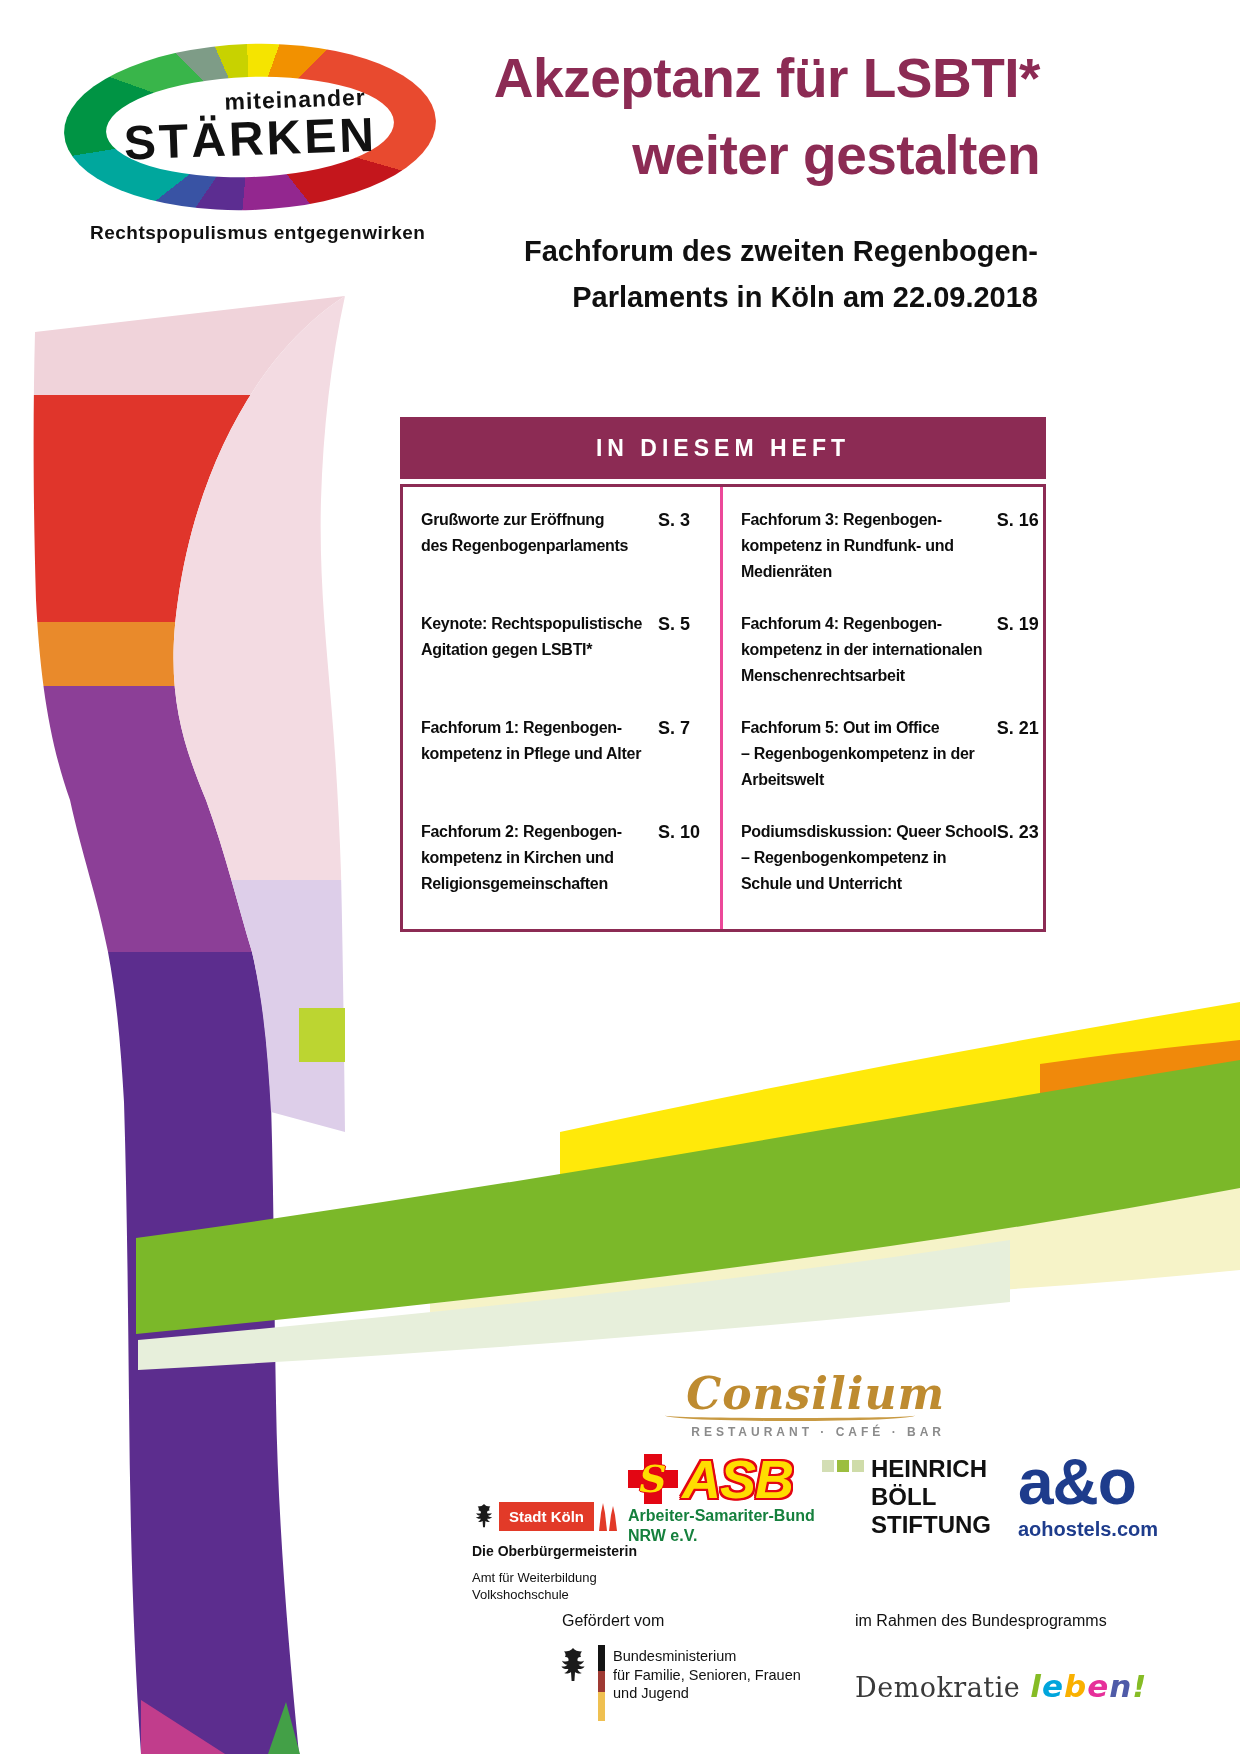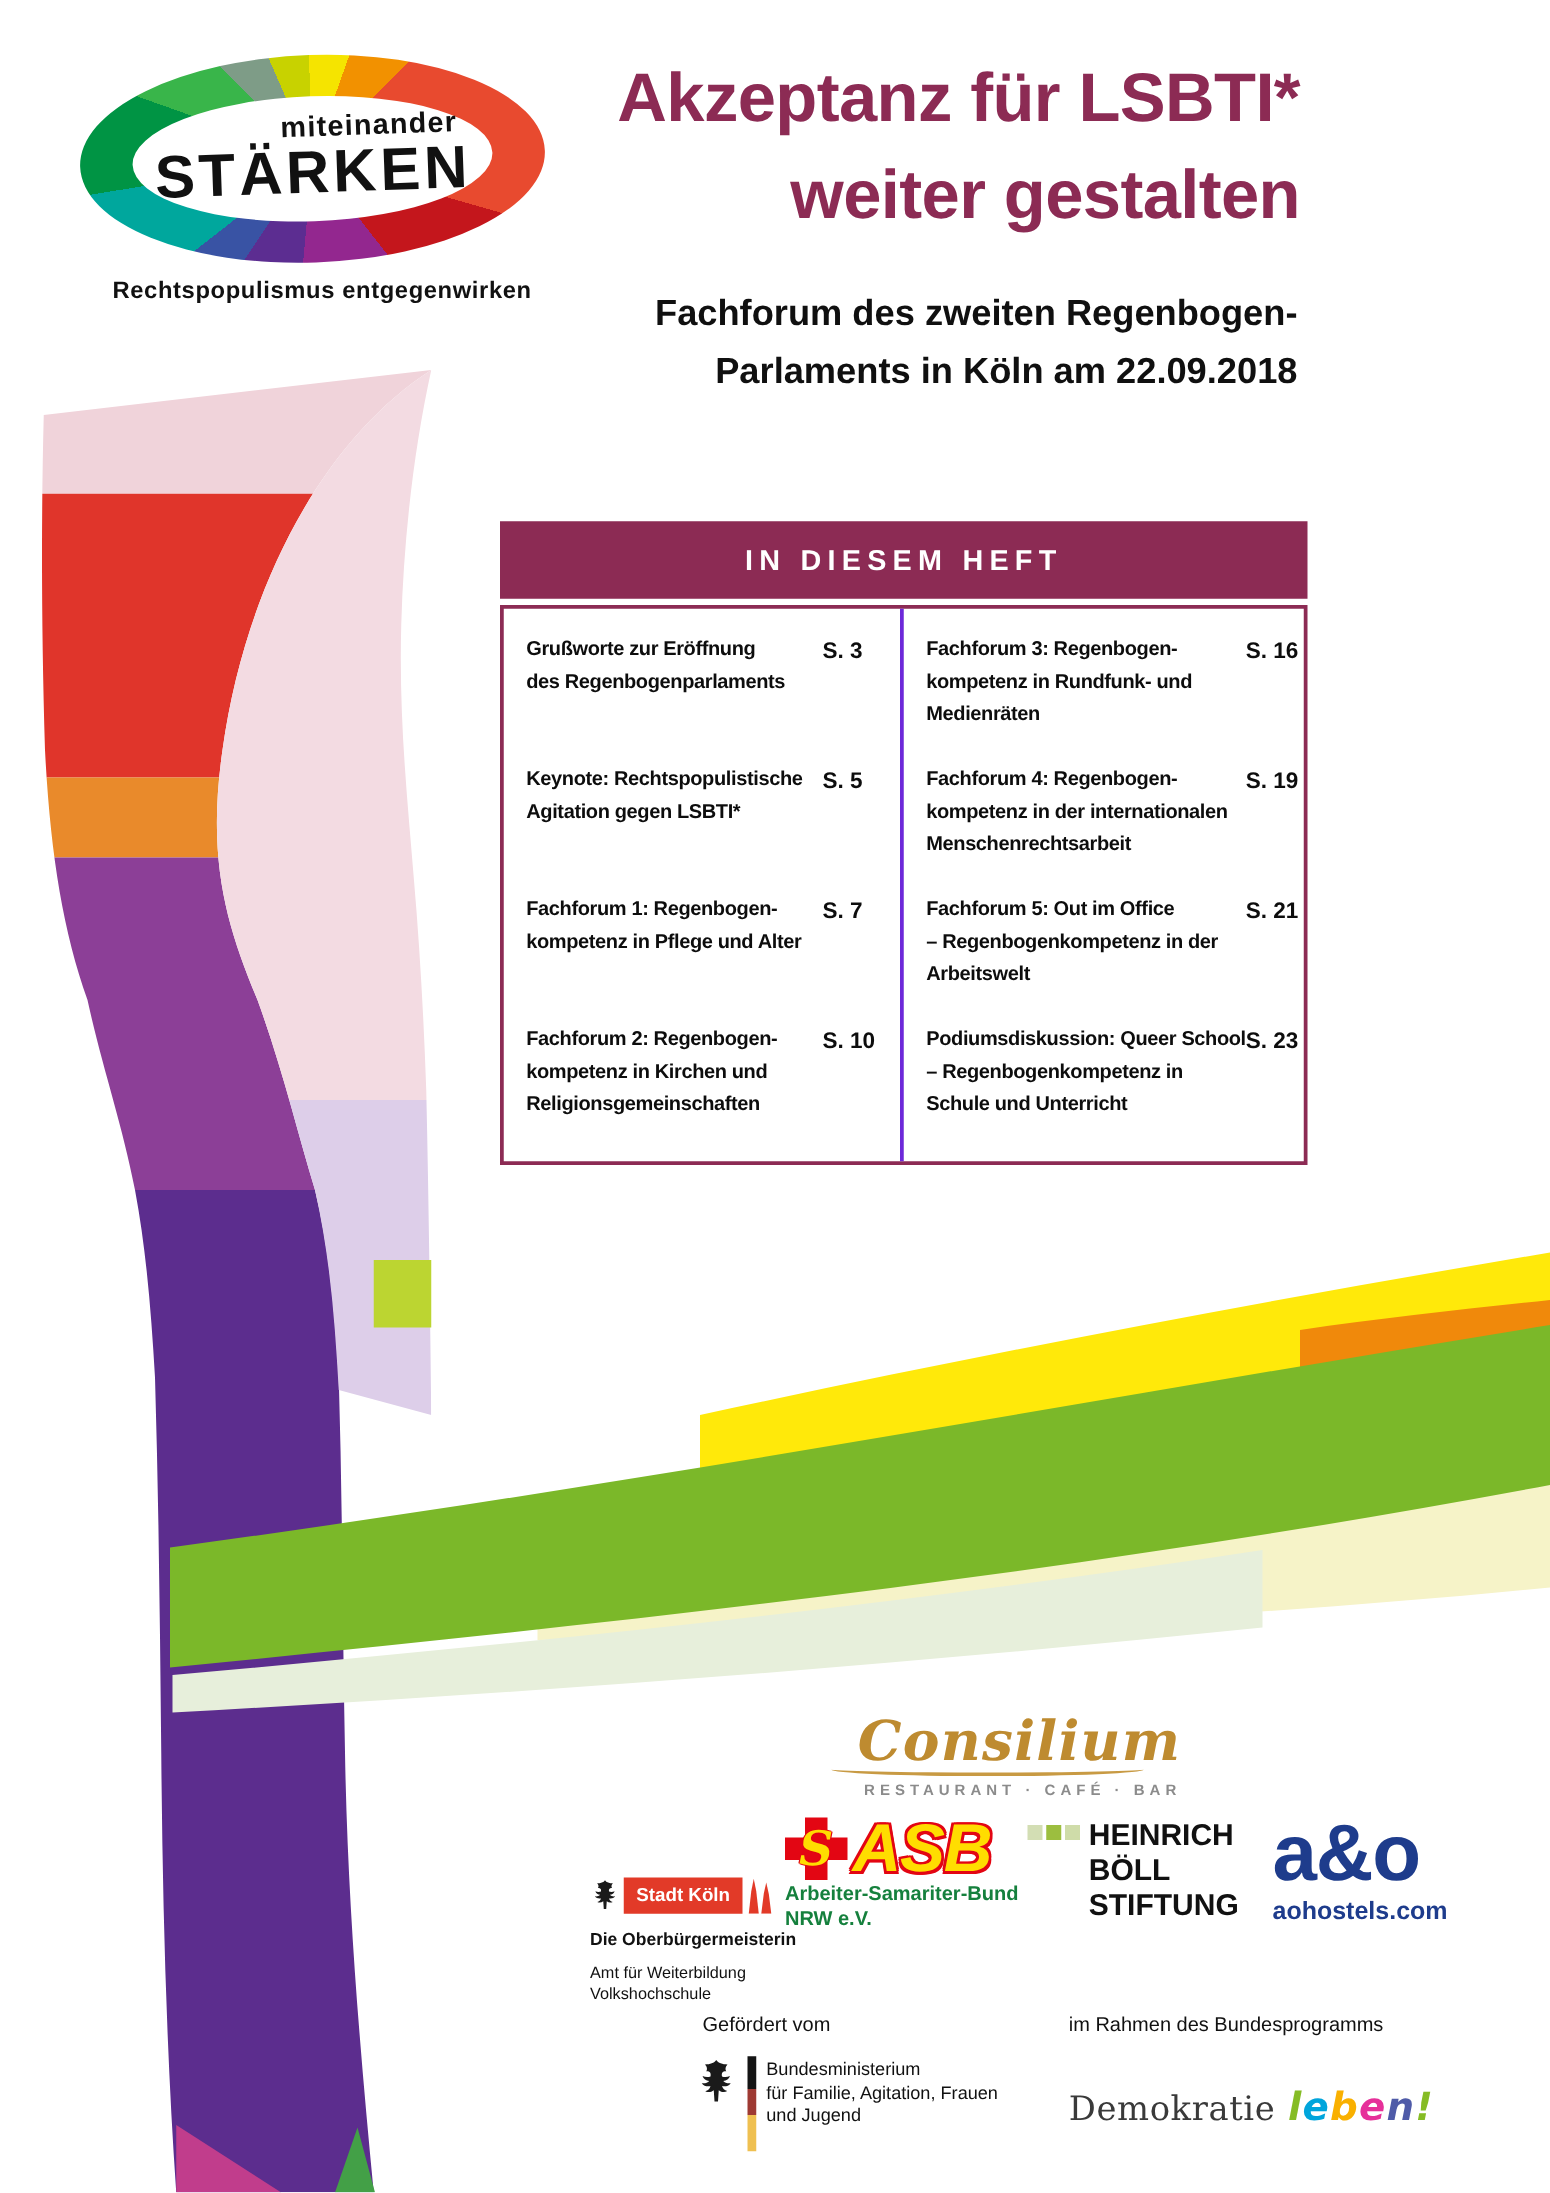--- a/index.html
+++ b/index.html
@@ -26,21 +26,21 @@
          font-size:55px;line-height:77px;letter-spacing:-.5px;}
   .subtitle{right:202px;top:228px;text-align:right;color:#101010;font-weight:bold;
             font-size:29px;line-height:46px;}
 
   
   .toc{left:400px;top:417px;width:646px;}
   .toc-header{height:62px;background:#8C2B54;color:#fff;font-size:23px;font-weight:bold;
               letter-spacing:5px;text-align:center;line-height:62px;}
   .toc-body{margin-top:5px;border:3px solid #8C2B54;background:#fff;display:flex;}
   .toc-col{width:50%;box-sizing:border-box;padding:20px 8px 6px 18px;display:grid;grid-auto-rows:104px;}
-  .toc-col-left{border-right:3px solid #6d28d9;}
+  .toc-col-left{border-right:3px solid #ec4899;}
   .toc-row{display:flex;align-items:flex-start;}
   .toc-titles{flex:1;font-size:16px;font-weight:bold;line-height:26px;letter-spacing:-.3px;white-space:nowrap;color:#0d0d0d;}
   .toc-page{width:54px;font-size:18px;font-weight:bold;padding-top:3px;white-space:nowrap;color:#0d0d0d;}
 
   
   .consilium{left:635px;top:1370px;width:310px;text-align:right;}
   .consilium-name{font-family:"DejaVu Serif",serif;font-style:italic;font-weight:bold;
                   font-size:44px;color:#BE8B30;letter-spacing:1px;line-height:1.1;}
   .consilium-swash{width:250px;height:8px;border-bottom:3px solid #C89A43;border-radius:50%;margin:-8px 0 0 30px;}
   .consilium-sub{margin-top:4px;padding-left:34px;font-size:12px;letter-spacing:4px;color:#8B8B8B;font-weight:bold;}
@@ -277,21 +277,21 @@
   <div class="layer fund-left">Gefördert vom</div>
   <div class="layer fund-right">im Rahmen des Bundesprogramms</div>
 
   <div class="layer ministry">
     <svg width="34" height="40" viewBox="0 0 34 40">
       <path d="M17 3c-1.5 2.5-5 3.5-9 3.5 1.8 1.8 2 3.6 1 5.6 2.8-.2 4 1.4 3.4 4-2 .8-4.4.6-6.4-.4.8 2.4 2.8 3.8 5.4 4-1.4 1.6-3.6 2.2-6 1.8 1.6 2.2 4.2 3 7 2.4-.6 2-2 3.4-4.2 4 2.2 1.2 4.8.8 6.8-.8l.6 9h2.8l.6-9c2 1.6 4.6 2 6.8.8-2.2-.6-3.6-2-4.2-4 2.8.6 5.4-.2 7-2.4-2.4.4-4.6-.2-6-1.8 2.6-.2 4.6-1.6 5.4-4-2 1-4.4 1.2-6.4.4-.6-2.6.6-4.2 3.4-4-1-2-.8-3.8 1-5.6-4 0-7.5-1-9-3.5z" fill="#1a1a1a"></path>
     </svg>
     <div class="stripe"></div>
     <div class="ministry-text">
       <div>Bundesministerium</div>
-      <div>für Familie, Agitation, Frauen</div>
+      <div>für Familie, Senioren, Frauen</div>
       <div>und Jugend</div>
     </div>
   </div>
 
   <div class="layer demokratie">
     <span class="dem-word">Demokratie</span>
     <span class="leben" id="leben-word"><span style="color: rgb(134, 188, 37);">l</span><span style="color: rgb(0, 165, 220);">e</span><span style="color: rgb(249, 176, 0);">b</span><span style="color: rgb(230, 48, 154);">e</span><span style="color: rgb(79, 91, 168);">n</span><span style="color: rgb(134, 188, 37);">!</span></span>
   </div>
 
 </div>

